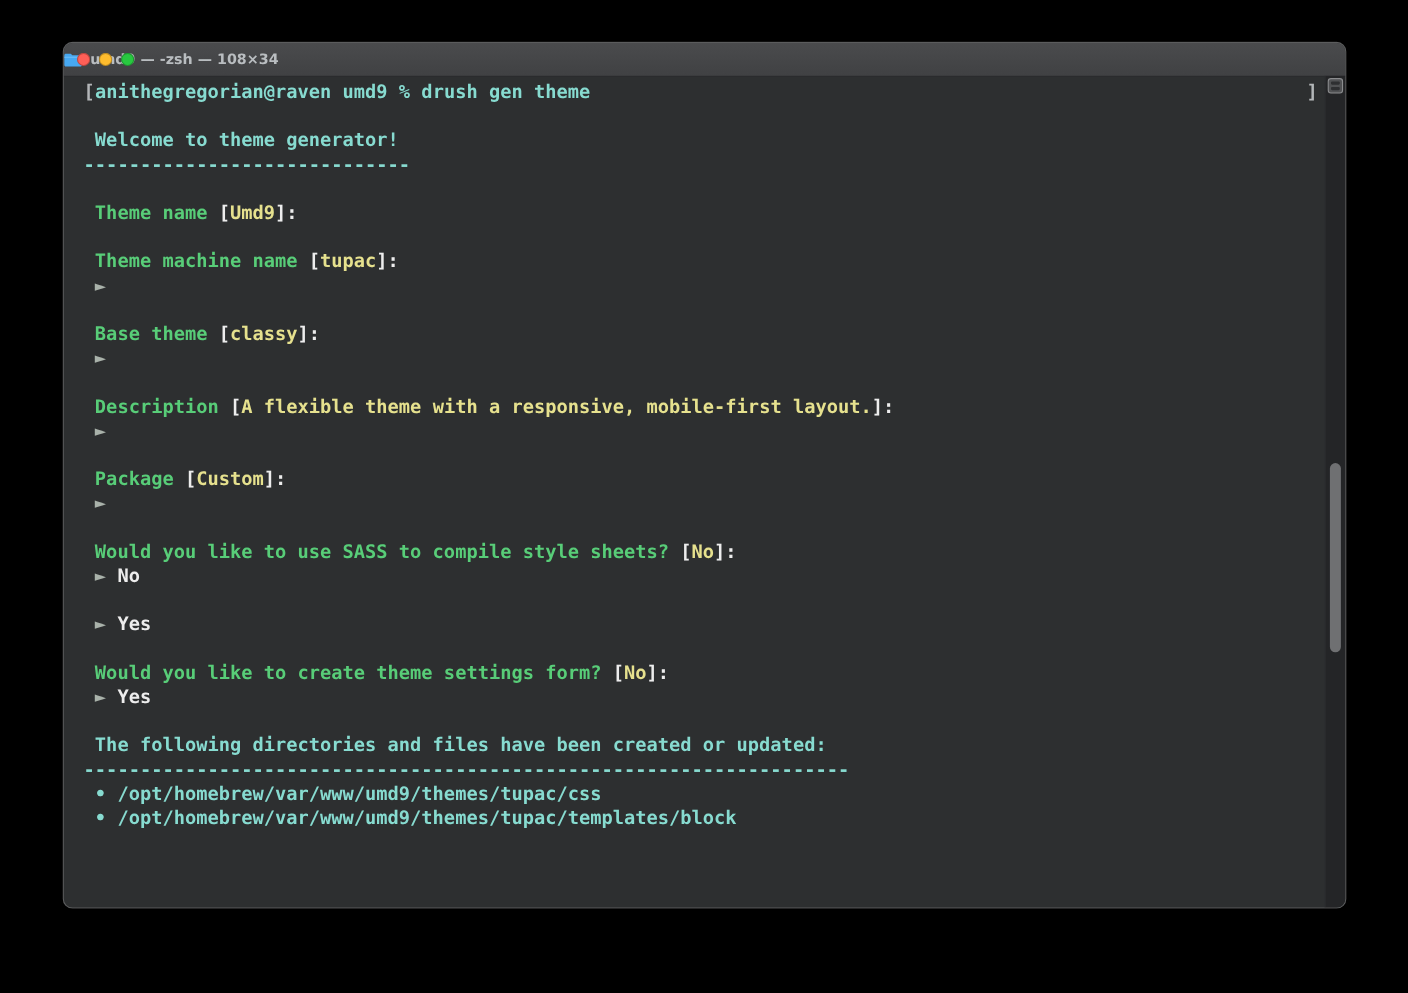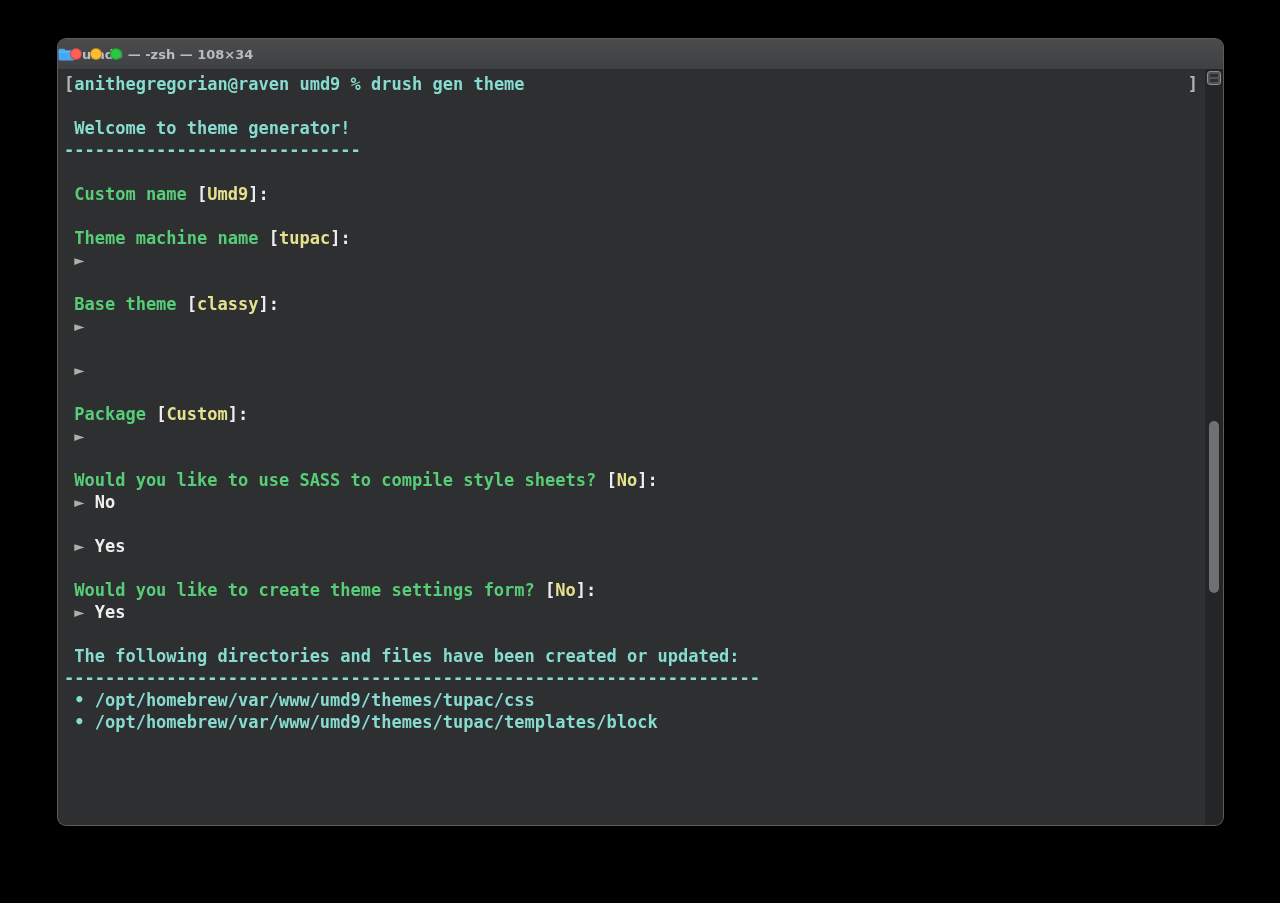--- a/index.html
+++ b/index.html
@@ -34,21 +34,21 @@
     font-family: "DejaVu Sans", "Liberation Sans", sans-serif;
   }
 
   .content {
     position: absolute; left: 0; top: 30px; right: 19px; bottom: 0;
     padding: 4px 0 0 6px; overflow: hidden;
   }
   .line {
     white-space: pre;
     font-family: "DejaVu Sans Mono", "Liberation Mono", monospace;
-    font-size: 17px; line-height: 22px; font-weight: bold;
+    font-size: 17px; line-height: 22px; font-weight: bold; margin-left: 12px;
   }
   .c-cyan   { color: var(--cyan,   #87dbd0); }
   .c-green  { color: var(--green,  #58cd78); }
   .c-yellow { color: var(--yellow, #e6e18e); }
   .c-white  { color: var(--white,  #ededed); }
   .c-gray   { color: var(--gray,   #b3b6b8); }
   .c-arrow  { color: var(--arrow,  #a9b2aa); }
 
   .line-end-mark {
     position: absolute; top: 4px; right: 6px;
@@ -98,28 +98,29 @@
       </div>
     </div>
 
     <div class="content">
       <div>
           <div class="line"><span class="c-gray">[</span><span class="c-cyan">anithegregorian@raven umd9 % drush gen theme</span></div>
           <div class="line">&nbsp;</div>
           <div class="line"><span class="c-cyan"> Welcome to theme generator!</span></div>
           <div class="line"><span class="c-cyan">-----------------------------</span></div>
           <div class="line">&nbsp;</div>
-          <div class="line"><span class="c-green"> Custom name</span><span class="c-white"> [</span><span class="c-yellow">Umd9</span><span class="c-white">]:</span></div>
+          <div class="line"><span class="c-green"> Theme name</span><span class="c-white"> [</span><span class="c-yellow">Umd9</span><span class="c-white">]:</span></div>
           <div class="line">&nbsp;</div>
           <div class="line"><span class="c-green"> Theme machine name</span><span class="c-white"> [</span><span class="c-yellow">tupac</span><span class="c-white">]:</span></div>
           <div class="line"><span class="c-arrow"> ►</span></div>
           <div class="line">&nbsp;</div>
           <div class="line"><span class="c-green"> Base theme</span><span class="c-white"> [</span><span class="c-yellow">classy</span><span class="c-white">]:</span></div>
           <div class="line"><span class="c-arrow"> ►</span></div>
           <div class="line">&nbsp;</div>
+          <div class="line"><span class="c-green"> Description</span><span class="c-white"> [</span><span class="c-yellow">A flexible theme with a responsive, mobile-first layout.</span><span class="c-white">]:</span></div>
           <div class="line"><span class="c-arrow"> ►</span></div>
           <div class="line">&nbsp;</div>
           <div class="line"><span class="c-green"> Package</span><span class="c-white"> [</span><span class="c-yellow">Custom</span><span class="c-white">]:</span></div>
           <div class="line"><span class="c-arrow"> ►</span></div>
           <div class="line">&nbsp;</div>
           <div class="line"><span class="c-green"> Would you like to use SASS to compile style sheets?</span><span class="c-white"> [</span><span class="c-yellow">No</span><span class="c-white">]:</span></div>
           <div class="line"><span class="c-arrow"> ► </span><span class="c-white">No</span></div>
           <div class="line">&nbsp;</div>
           <div class="line"><span class="c-arrow"> ► </span><span class="c-white">Yes</span></div>
           <div class="line">&nbsp;</div>

